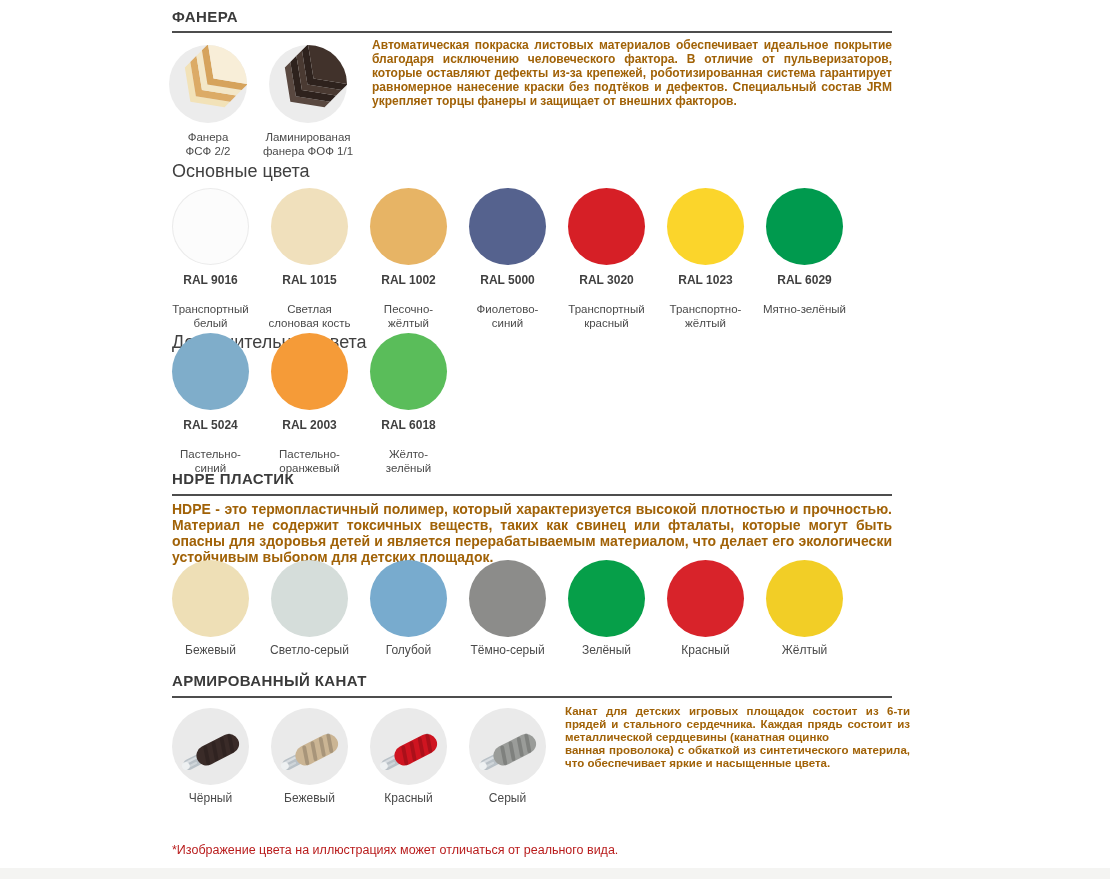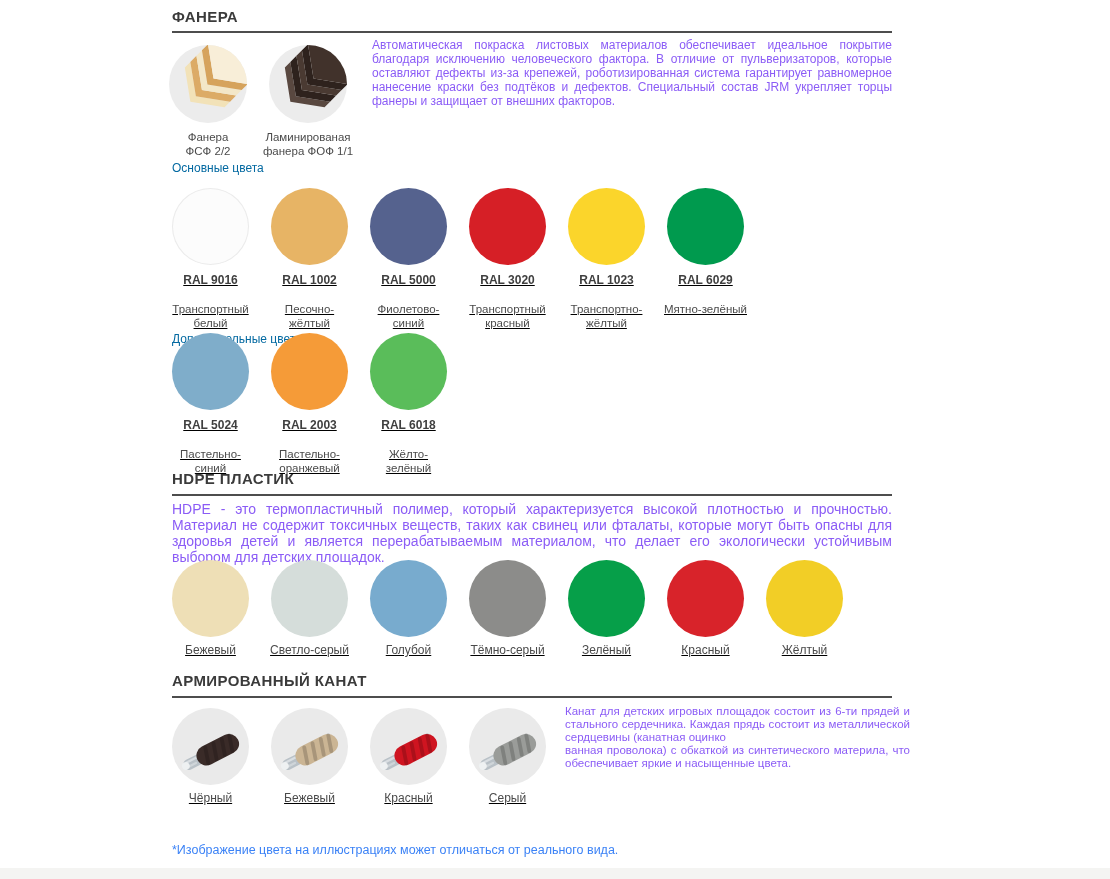--- a/index.html
+++ b/index.html
@@ -4,38 +4,38 @@
 <style>
   * { margin:0; padding:0; box-sizing:border-box; }
   html,body { background:#ffffff; }
   body {
     width:1110px; height:879px; position:relative; overflow:hidden;
     font-family:"Liberation Sans", sans-serif;
   }
   .abs { position:absolute; }
   .sec-title { font-size:15px; font-weight:bold; color:#3b3b3b; letter-spacing:.4px; }
   .sec-rule { height:2px; background:#4d4d4d; width:720px; }
-  .para { color:#8b5cf6; text-align:justify; }
+  .para { color:#a16207; text-align:justify;font-weight:bold; }
   .para-plywood { left:372px; top:38px; width:520px; font-size:12px; line-height:14px; }
   .para-hdpe { left:172px; top:501px; width:720px; font-size:14px; line-height:16px; }
   .para-rope { left:565px; top:705px; width:345px; font-size:11.5px; line-height:13px; white-space:pre-line; }
   .swatch-row { display:flex; }
-  .sw-col { width:99px; display:flex; flex-direction:column; align-items:center;text-decoration:underline; }
+  .sw-col { width:99px; display:flex; flex-direction:column; align-items:center; }
   .thumb-col { width:100px; display:flex; flex-direction:column; align-items:center; }
   .sw-circle { width:77px; height:77px; border-radius:50%; }
   .sw-circle.outlined { box-shadow: inset 0 0 0 1px #ebebeb; }
   .sw-code { font-weight:bold; font-size:12px; color:#3f3f3f; margin-top:8px; line-height:15px; }
   .sw-name, .thumb-label {
     font-size:11.5px; color:#4a4a4a; text-align:center;
     white-space:pre-line; line-height:14px; margin-top:14px;
   }
   .thumb-label { margin-top:7px; }
-  .colors-subtitle { font-size:12px; color:#0369a1; }
+  .colors-subtitle { font-size:18px; color:#404040; }
   .hdpe-name { margin-top:6px; font-size:12px; }
-  .footnote { font-size:12.5px; color:#3b82f6; }
+  .footnote { font-size:12.5px; color:#b91c1c; }
   .bottom-strip { left:0; top:868px; width:1110px; height:11px; background:#f4f4f2; }
   svg { display:block; }
 </style>
 </head>
 <body>
 
 <div class="abs sec-title" style="left:172px; top:8px;">ФАНЕРА</div>
 <div class="abs sec-rule" style="left:172px; top:31px;"></div>
 
 <div class="abs swatch-row" style="left:158px; top:45px;">
@@ -84,20 +84,26 @@
 <div class="abs colors-subtitle" style="left:172px; top:161px;">Основные цвета</div>
 
 <div class="abs swatch-row" style="left:161px; top:188px;">
   <div class="sw-col">
     <div class="sw-circle outlined" style="background: rgb(252, 252, 252);"></div>
     <div class="sw-code">RAL 9016</div>
     <div class="sw-name">Транспортный
 белый</div>
   </div>
   <div class="sw-col">
+    <div class="sw-circle" style="background: rgb(240, 224, 188);"></div>
+    <div class="sw-code">RAL 1015</div>
+    <div class="sw-name">Светлая
+слоновая кость</div>
+  </div>
+  <div class="sw-col">
     <div class="sw-circle" style="background: rgb(231, 180, 101);"></div>
     <div class="sw-code">RAL 1002</div>
     <div class="sw-name">Песочно-
 жёлтый</div>
   </div>
   <div class="sw-col">
     <div class="sw-circle" style="background: rgb(85, 98, 142);"></div>
     <div class="sw-code">RAL 5000</div>
     <div class="sw-name">Фиолетово-
 синий</div>

